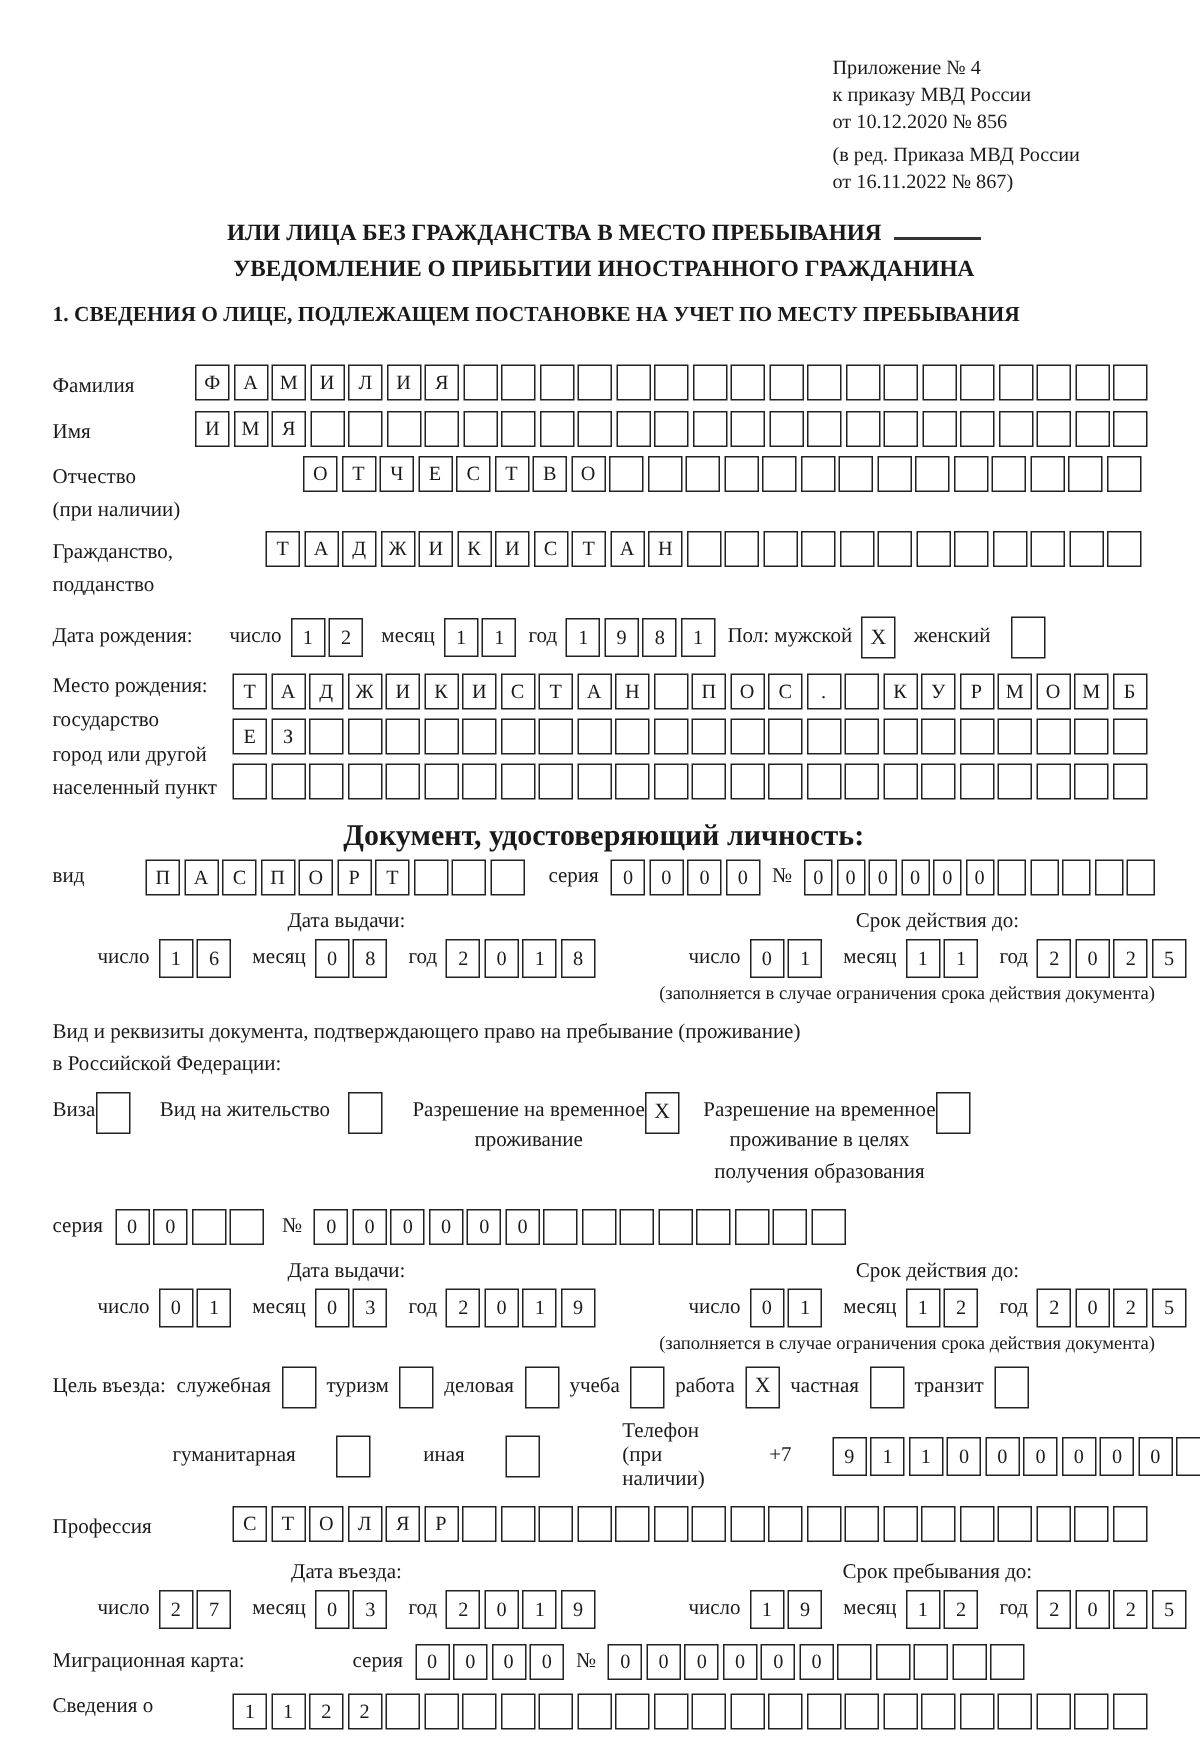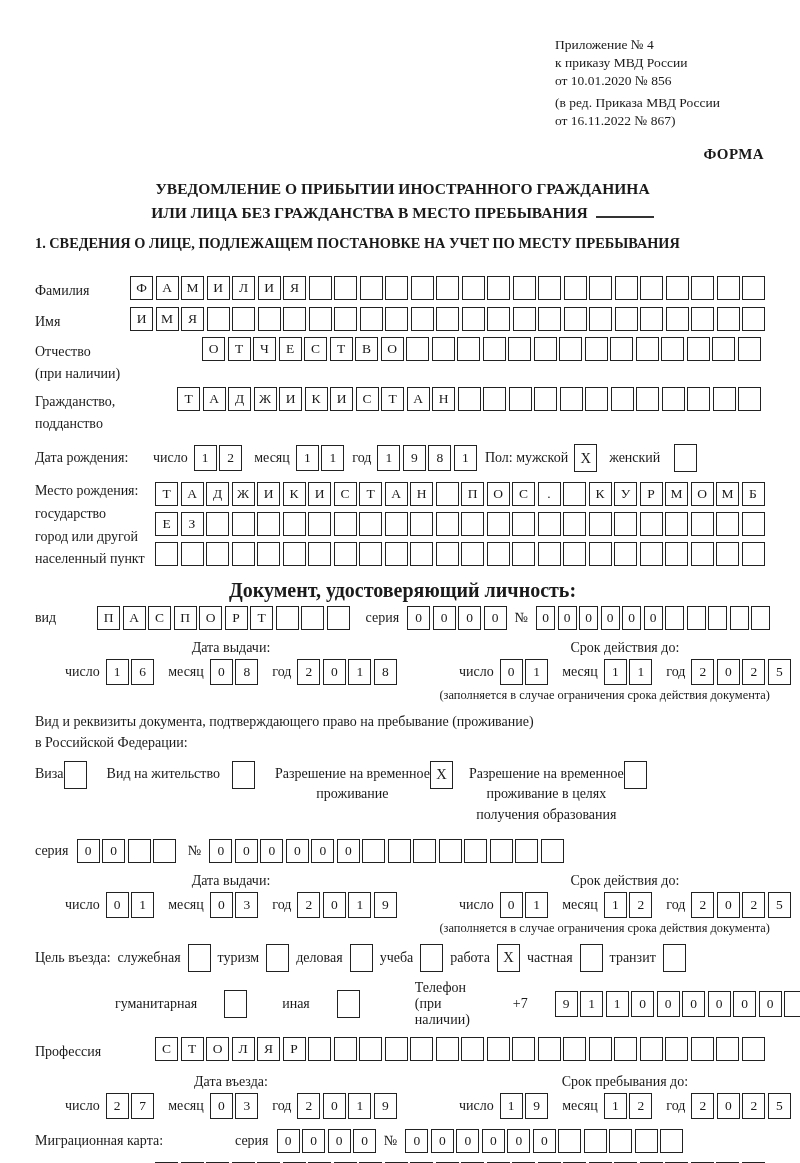--- a/index.html
+++ b/index.html
@@ -49,34 +49,33 @@
   .lblcol{line-height:1.62;font-size:14px;}
 </style>
 </head>
 <body>
 
 <div class="page">
 
   <div class="hdr">
     <div>Приложение № 4</div>
     <div>к приказу МВД России</div>
-    <div>от 10.01.2020 № 856</div>
+    <div>от 10.12.2020 № 856</div>
     <div class="grp2">
       <div>(в ред. Приказа МВД России</div>
       <div>от 16.11.2022 № 867)</div>
     </div>
   </div>
 
-  <div class="forma">ФОРМА</div>
 
   <div class="title">
-    <div>УВЕДОМЛЕНИЕ О ПРИБЫТИИ ИНОСТРАННОГО ГРАЖДАНИНА</div>
     <div>
       <span>ИЛИ ЛИЦА БЕЗ ГРАЖДАНСТВА В МЕСТО ПРЕБЫВАНИЯ</span><span class="blank"></span>
     </div>
+    <div>УВЕДОМЛЕНИЕ О ПРИБЫТИИ ИНОСТРАННОГО ГРАЖДАНИНА</div>
   </div>
 
   <div class="sec">1. СВЕДЕНИЯ О ЛИЦЕ, ПОДЛЕЖАЩЕМ ПОСТАНОВКЕ НА УЧЕТ ПО МЕСТУ ПРЕБЫВАНИЯ</div>
 
   <div class="frow" style="margin-top:24px;">
     <span class="flabel w95">Фамилия</span>
     <span class="cells">
         <span class="cell">Ф</span>
         <span class="cell">А</span>
         <span class="cell">М</span>

